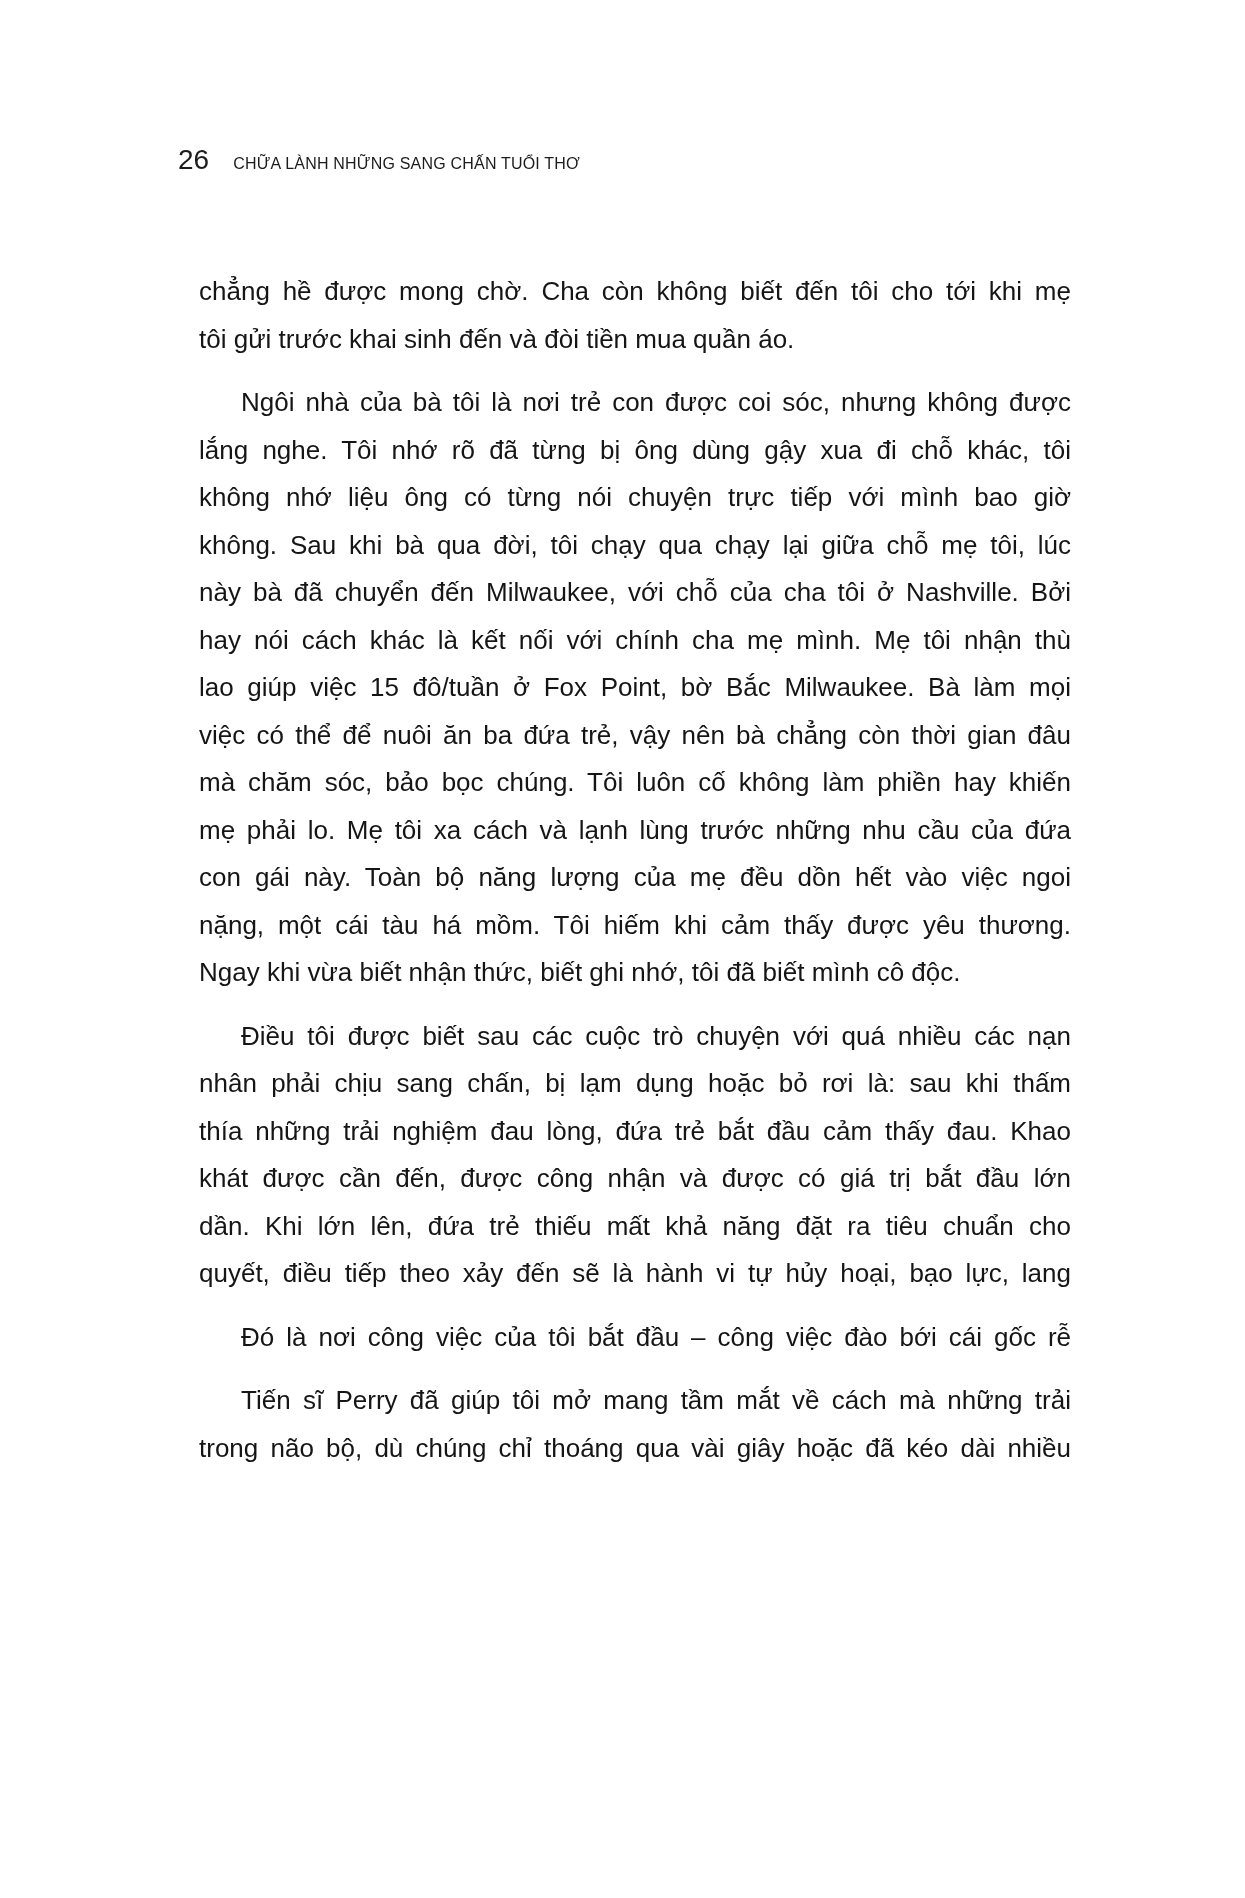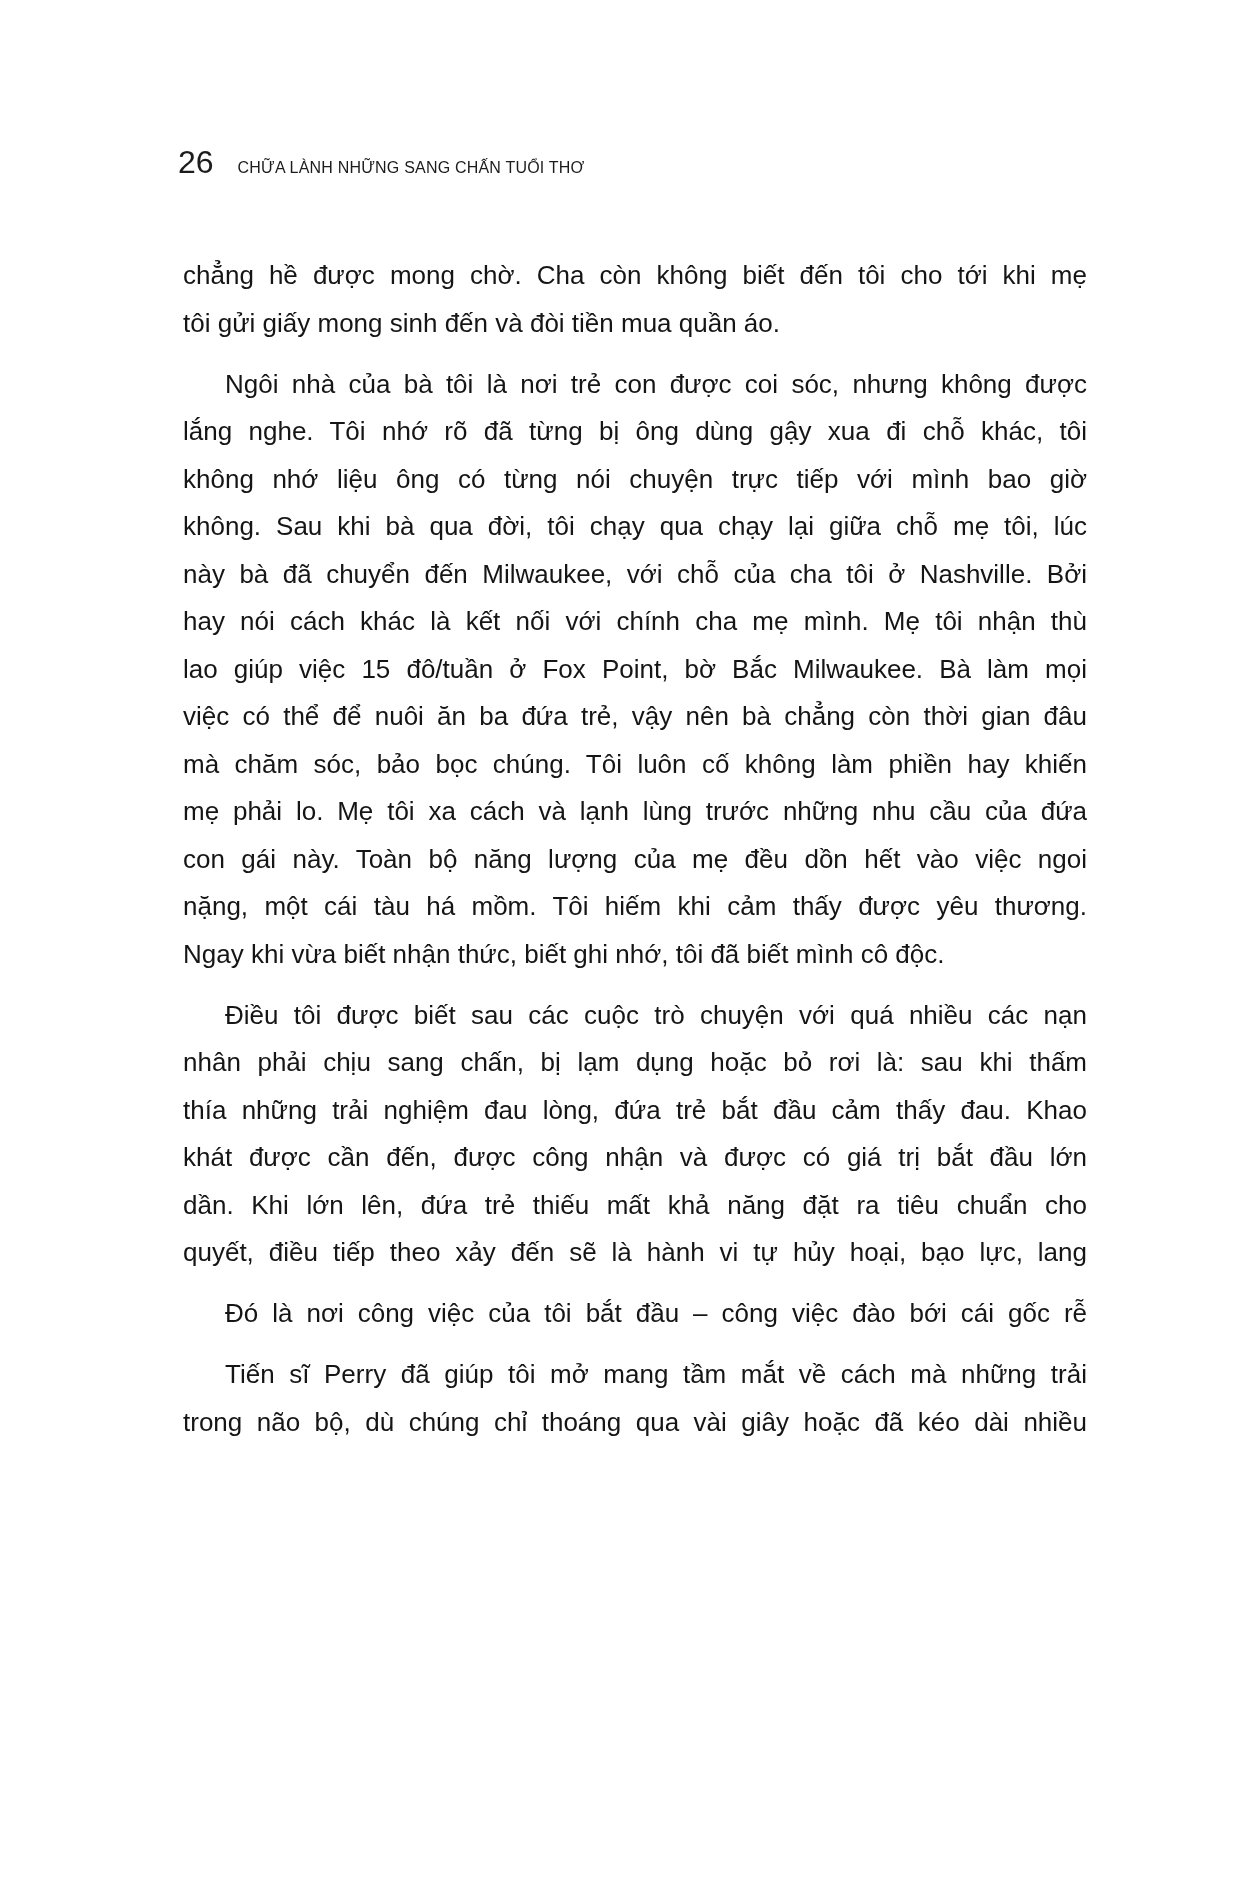--- a/index.html
+++ b/index.html
@@ -17,37 +17,37 @@
     position: absolute;
     left: 178px;
     top: 144px;
     display: flex;
     align-items: baseline;
     gap: 24px;
     color: #1c1c1c;
     white-space: nowrap;
   }
   .page-number {
-    font-size: 32px;
+    font-size: 28px;
     letter-spacing: 0;
   }
   .running-title {
     font-size: 16px;
     letter-spacing: 0.2px;
   }
   .body-text {
     position: absolute;
     left: 183px;
     top: 252px;
     width: 904px;
     font-size: 26px;
     line-height: 47.5px;
     color: #151515;
   }
-  .para { margin: 0; }
+  .para { margin: 16px; }
   .para + .para { margin-top: 13.5px; }
   .line {
     text-align: justify;
     text-align-last: justify;
   }
   .line.last {
     text-align-last: left;
   }
   .para.indented .line:first-child {
     text-indent: 42px;
@@ -60,21 +60,21 @@
 
   <div class="page-header">
     <span class="page-number">26</span>
     <span class="running-title">CHỮA LÀNH NHỮNG SANG CHẤN TUỔI THƠ</span>
   </div>
 
   <div class="body-text">
 
     <div class="para">
       <div class="line">chẳng hề được mong chờ. Cha còn không biết đến tôi cho tới khi mẹ</div>
-      <div class="line last">tôi gửi giấy mong sinh đến và đòi tiền mua quần áo.</div>
+      <div class="line last">tôi gửi trước khai sinh đến và đòi tiền mua quần áo.</div>
     </div>
 
     <div class="para indented">
       <div class="line">Ngôi nhà của bà tôi là nơi trẻ con được coi sóc, nhưng không được</div>
       <div class="line">lắng nghe. Tôi nhớ rõ đã từng bị ông dùng gậy xua đi chỗ khác, tôi</div>
       <div class="line">không nhớ liệu ông có từng nói chuyện trực tiếp với mình bao giờ</div>
       <div class="line">không. Sau khi bà qua đời, tôi chạy qua chạy lại giữa chỗ mẹ tôi, lúc</div>
       <div class="line">này bà đã chuyển đến Milwaukee, với chỗ của cha tôi ở Nashville. Bởi</div>
       <div class="line">hay nói cách khác là kết nối với chính cha mẹ mình. Mẹ tôi nhận thù</div>
       <div class="line">lao giúp việc 15 đô/tuần ở Fox Point, bờ Bắc Milwaukee. Bà làm mọi</div>

